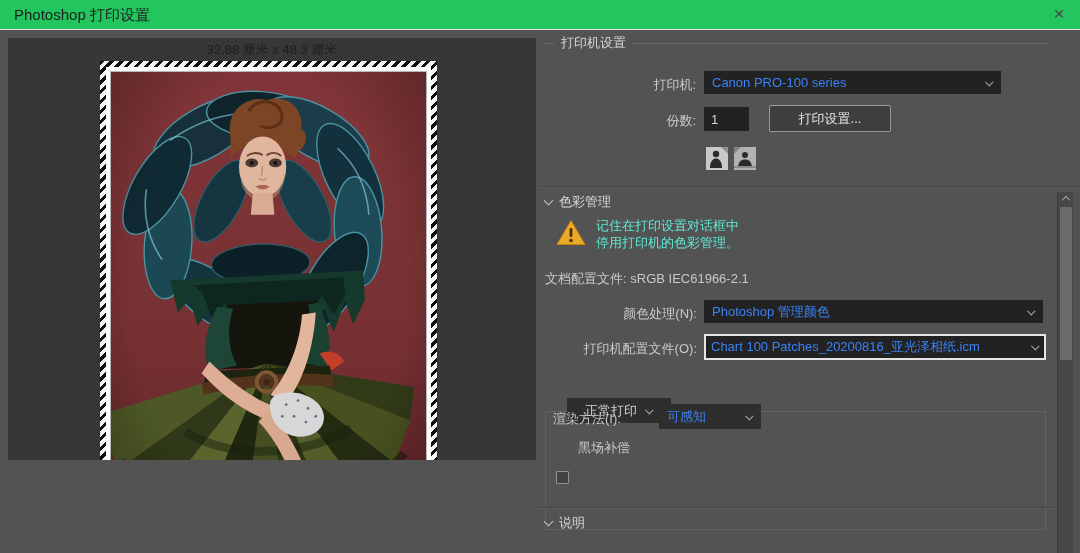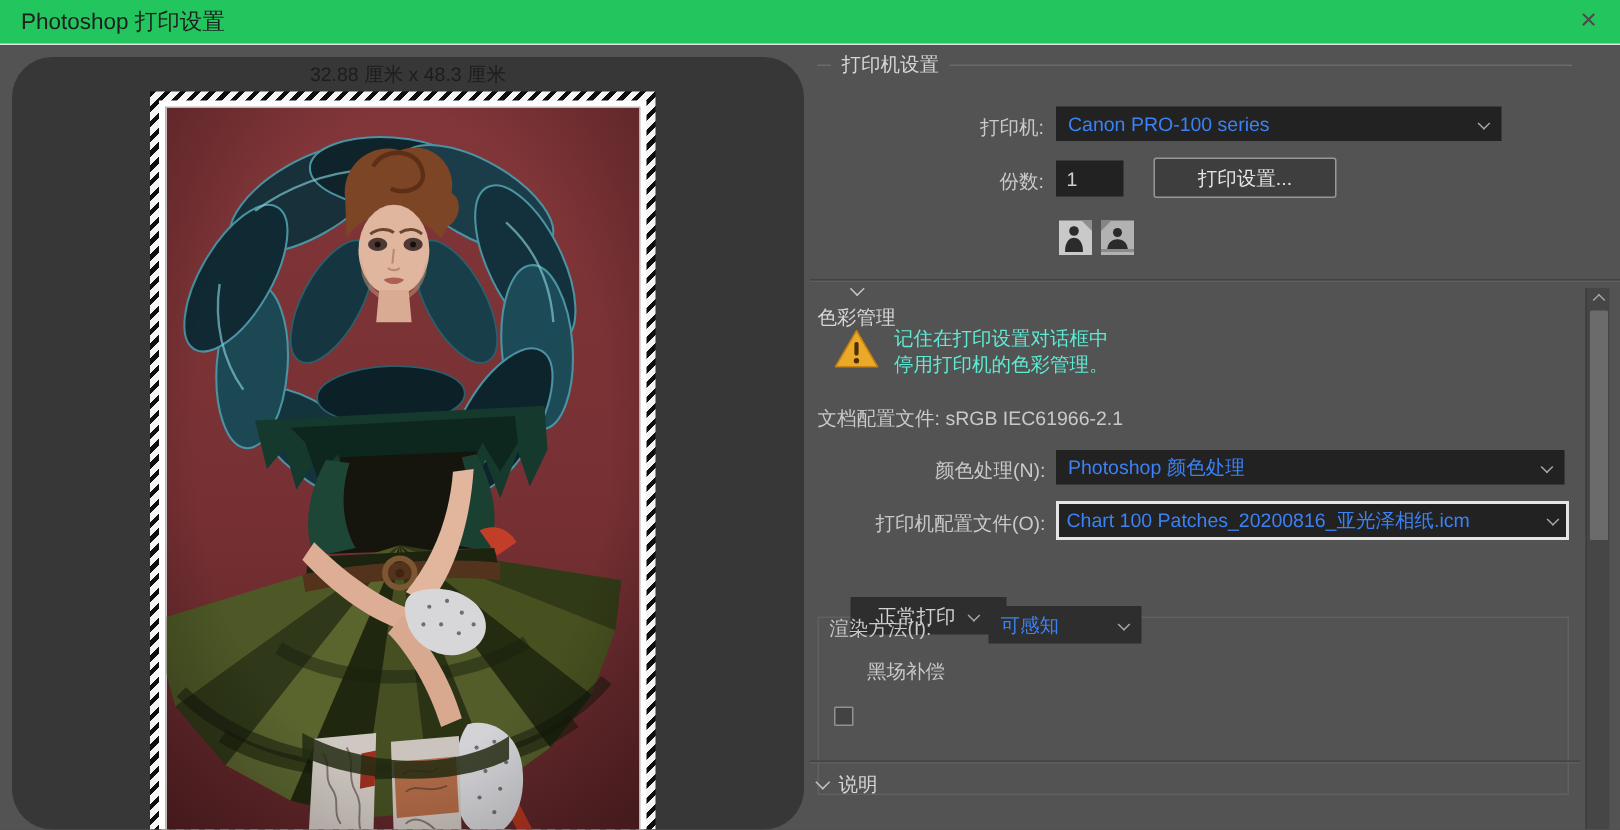--- a/index.html
+++ b/index.html
@@ -7,21 +7,21 @@
   body { font-family:"Liberation Sans","DejaVu Sans",sans-serif; background:#535353; position:relative; }
 
   
   .titlebar { position:absolute; left:0; top:0; width:1080px; height:30px; background:#22c55e; border-bottom:1px solid #e2e2e2; }
   .titlebar .title { position:absolute; left:14px; top:0; line-height:30px; font-size:15px; color:#1e1e1e; }
   .close-btn { position:absolute; right:4px; top:0; width:34px; height:30px; text-align:center; line-height:28px; font-size:19px; color:#4a4a4a; cursor:pointer; }
 
   .dialog-body { position:absolute; left:0; top:30px; width:1080px; height:523px; background:#535353; }
 
   
-  .preview-panel { position:absolute; left:8px; top:8px; width:528px; height:515px; background:#373737; overflow:hidden;border-radius:27px; }
+  .preview-panel { position:absolute; left:8px; top:8px; width:528px; height:422px; background:#373737; overflow:hidden; }
   .dims { position:absolute; left:0; top:3px; width:528px; text-align:center; font-size:13px; color:#1d1d1d; }
   .page { position:absolute; left:92px; top:23px; width:337px; height:512px;
           background:repeating-linear-gradient(135deg,#0e0e0e 0 3px,#f4f4f4 3px 7px); padding:6px; }
   .page-inner { background:#ffffff; padding:4px; width:100%; height:100%; }
   .photo { width:100%; height:100%; border:1px solid #b7b7b7; overflow:hidden; }
   .photo svg { display:block; width:315px; height:489px; }
 
   
   .sec-header { position:absolute; display:flex; align-items:center; gap:7px; font-size:13px; color:#d6d6d6; }
   .hline { height:1px; background:#6b6b6b; }
@@ -233,21 +233,21 @@
       <rect x="1" y="1" width="22" height="23" fill="#b2b2b2"></rect>
       <polygon points="1,1 8,1 1,8" fill="#858585"></polygon>
       <circle cx="12" cy="9" r="3" fill="#2b2b2b"></circle>
       <path d="M5,22 C5,16 8,13.5 12,13.5 C16,13.5 19,16 19,22 Z" fill="#2b2b2b"></path>
       <rect x="1" y="20" width="22" height="2" fill="#8a8a8a"></rect>
     </svg>
   </div>
 
   <div class="separator" style="left:540px; top:156px; width:540px;"></div>
 
-  <div class="sec-header" style="left:545px; top:163px;flex-direction:column;">
+  <div class="sec-header" style="left:545px; top:163px;">
     <span class="sec-chev"></span>
     <span>色彩管理</span>
   </div>
 
   <div style="position:absolute; left:556px; top:189px; width:30px; height:27px;">
     <svg viewBox="0 0 30 27" width="30" height="27">
       <path d="M15,1.5 L29,25.5 L1,25.5 Z" fill="#eaa928" stroke="#c8820f" stroke-width="1" stroke-linejoin="round"></path>
       <rect x="13.6" y="9" width="2.8" height="9" rx="1.2" fill="#4a3000"></rect>
       <circle cx="15" cy="21.5" r="1.8" fill="#4a3000"></circle>
     </svg>
@@ -257,21 +257,21 @@
     <div>停用打印机的色彩管理。</div>
   </div>
 
   <div class="static-line" style="left:545px; top:240px;">
     <span>文档配置文件:</span>
     <span>sRGB IEC61966-2.1</span>
   </div>
 
   <div class="row-label" style="left:540px; top:275px; width:157px;">颜色处理(N):</div>
   <div class="field" style="left:704px; top:270px; width:339px; height:23px;">
-    <span class="ftext">Photoshop 颜色处理</span>
+    <span class="ftext">Photoshop 管理颜色</span>
     <span class="chev"></span>
   </div>
 
   <div class="row-label" style="left:540px; top:310px; width:157px;">打印机配置文件(O):</div>
   <div class="field focus-field" style="left:704px; top:304px; width:342px; height:26px; padding:0 5px;">
     <span class="ftext">Chart 100 Patches_20200816_亚光泽相纸.icm</span>
     <span class="chev"></span>
   </div>
 
   <div class="group-box"></div>

